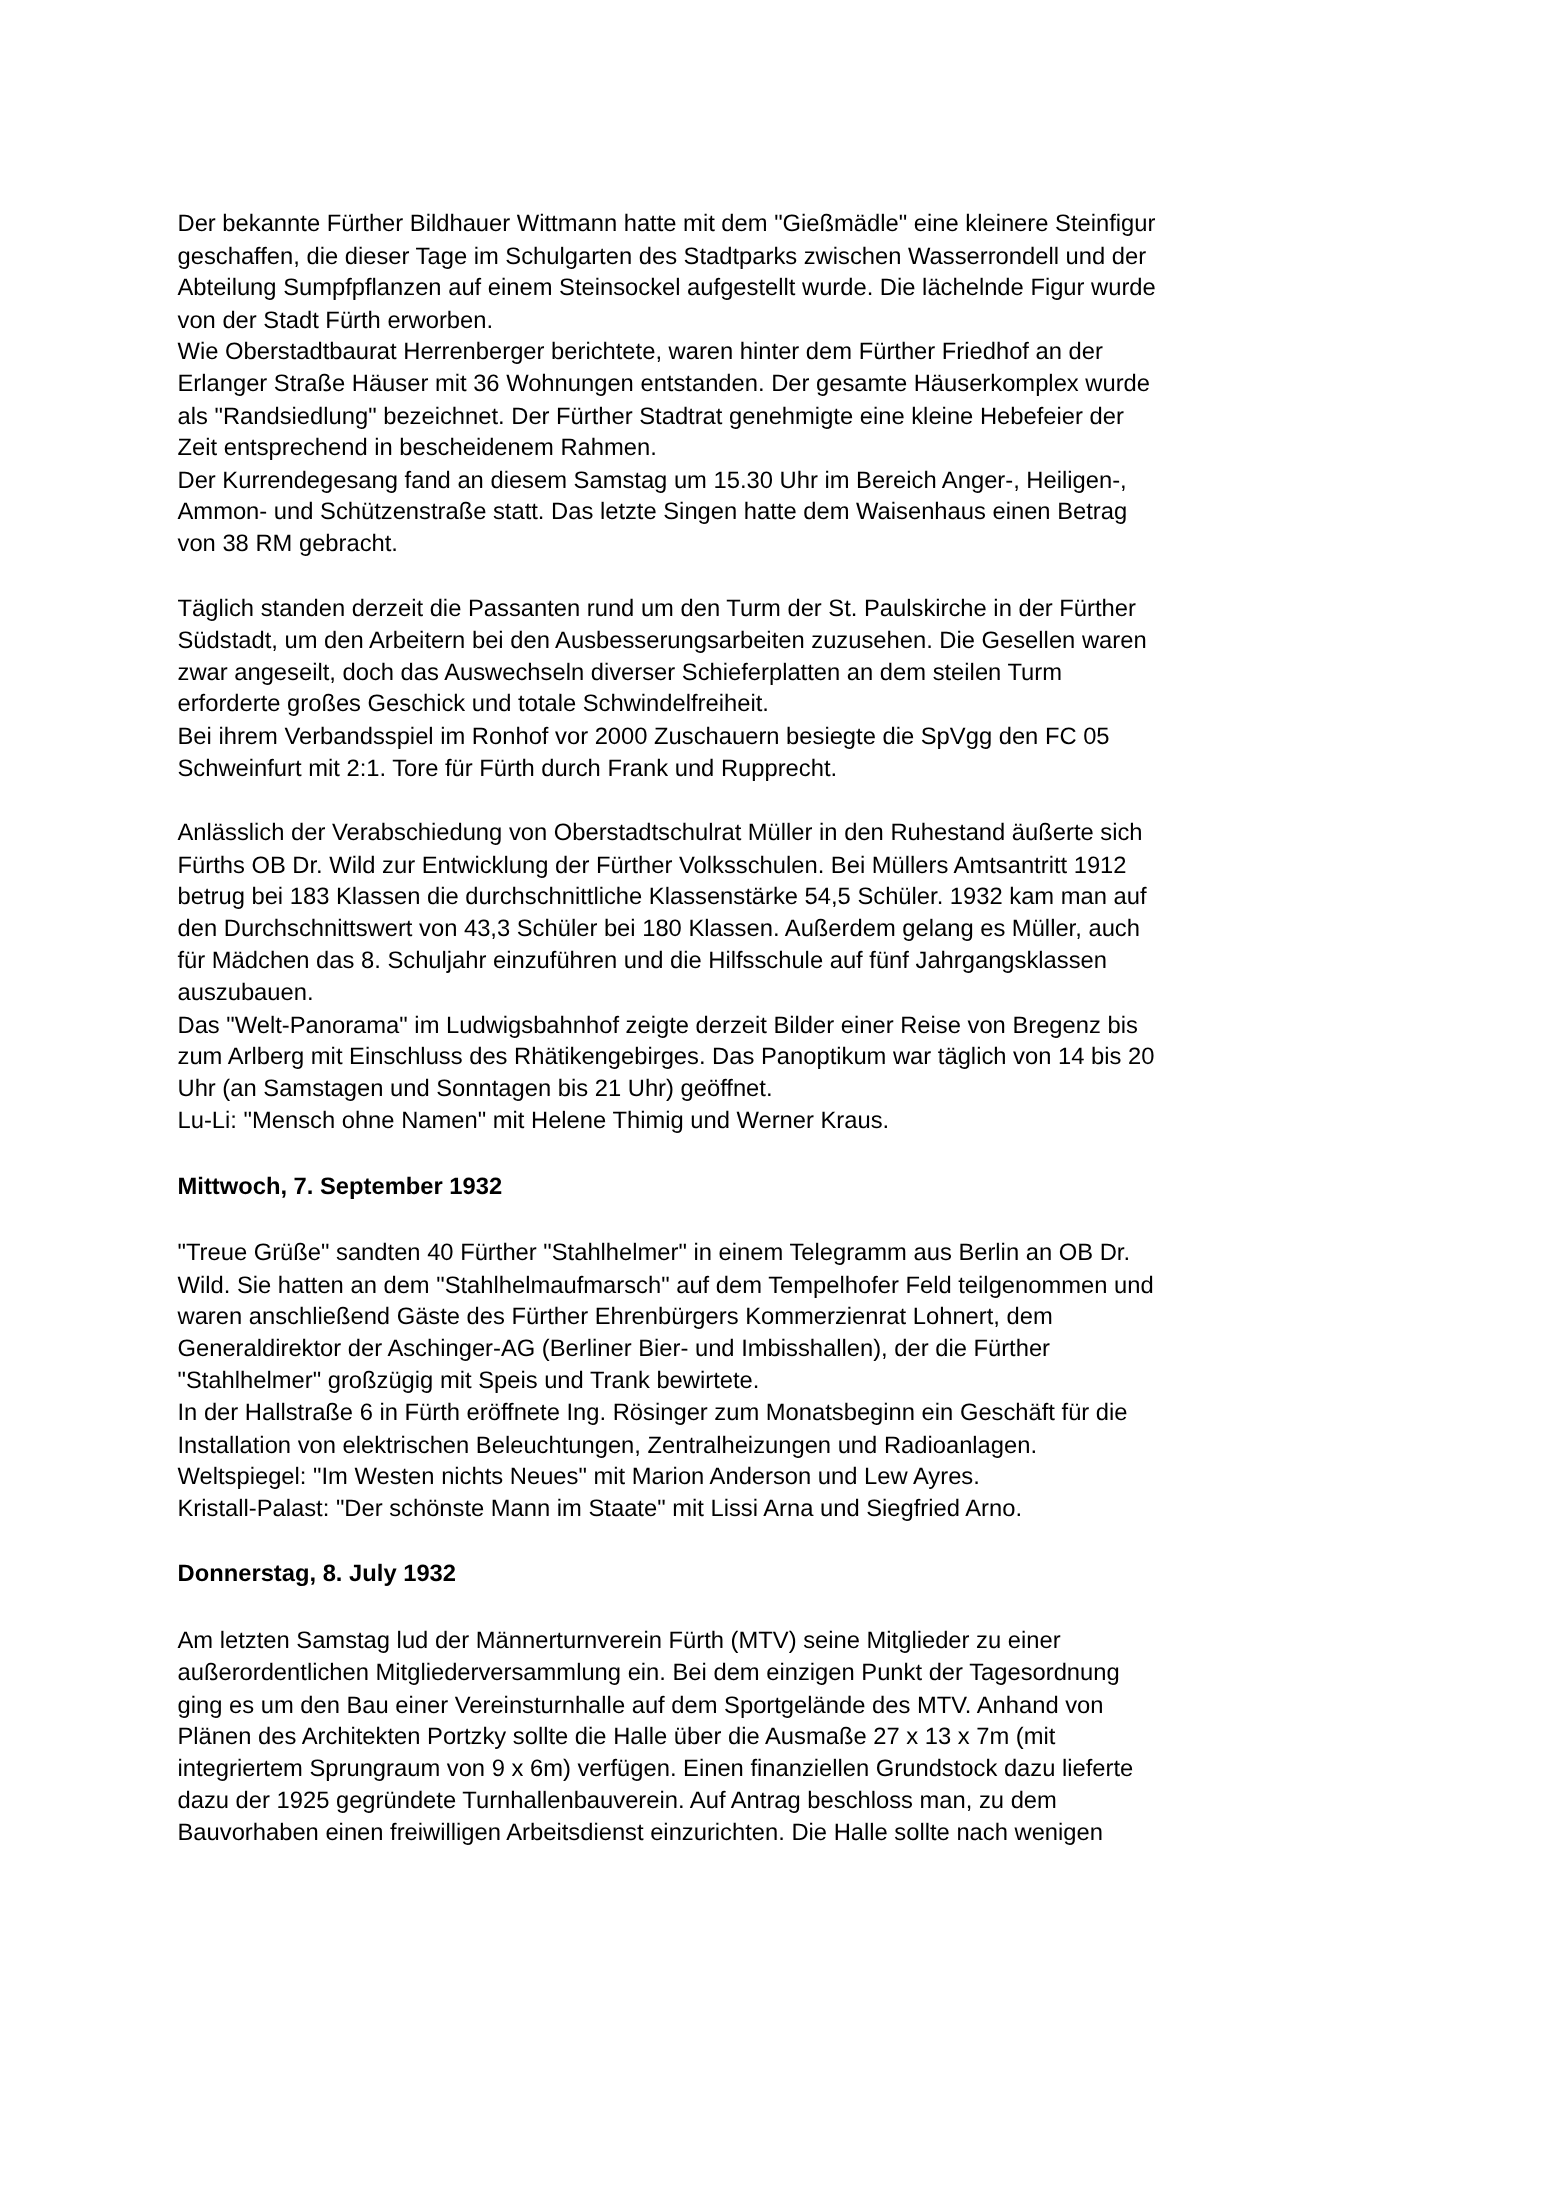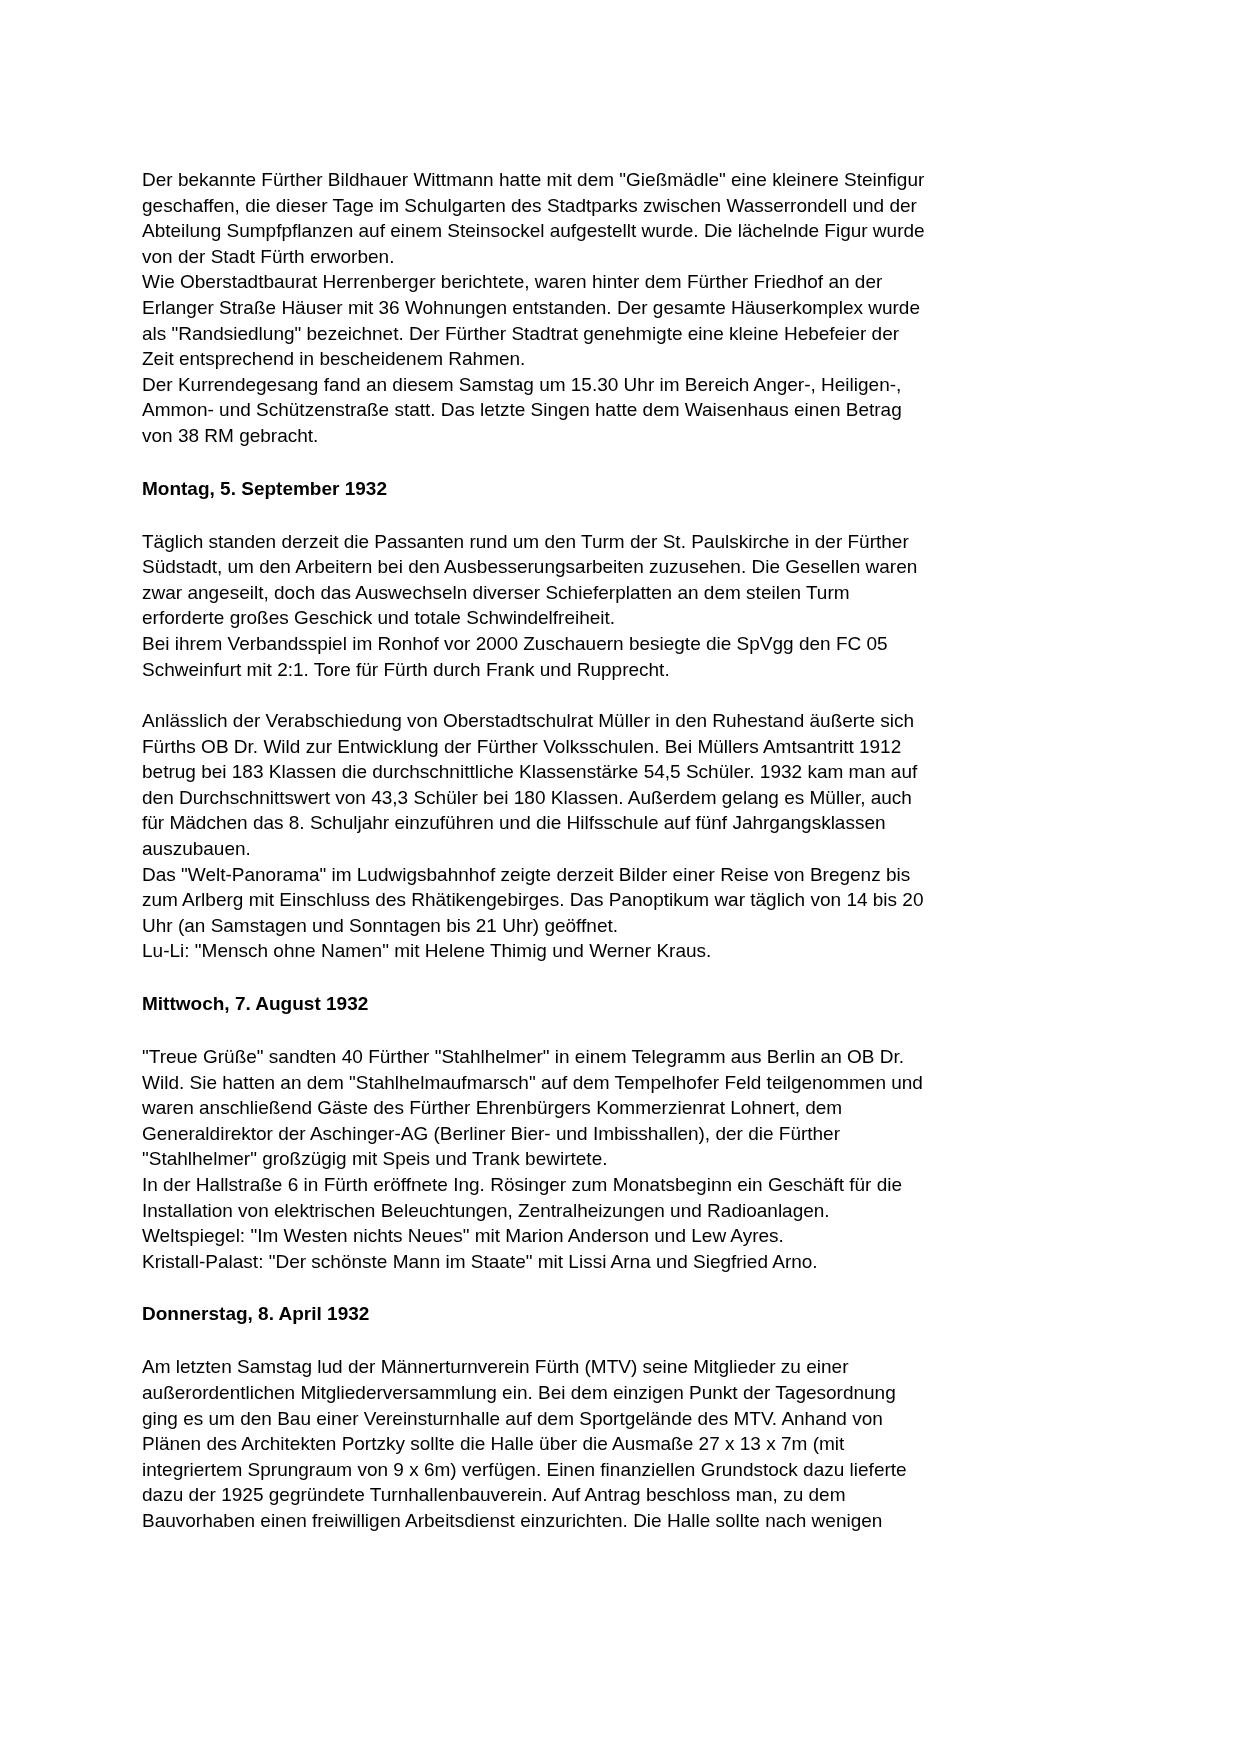--- a/index.html
+++ b/index.html
@@ -40,48 +40,47 @@
 geschaffen, die dieser Tage im Schulgarten des Stadtparks zwischen Wasserrondell und der
 Abteilung Sumpfpflanzen auf einem Steinsockel aufgestellt wurde. Die lächelnde Figur wurde
 von der Stadt Fürth erworben.
 Wie Oberstadtbaurat Herrenberger berichtete, waren hinter dem Fürther Friedhof an der
 Erlanger Straße Häuser mit 36 Wohnungen entstanden. Der gesamte Häuserkomplex wurde
 als "Randsiedlung" bezeichnet. Der Fürther Stadtrat genehmigte eine kleine Hebefeier der
 Zeit entsprechend in bescheidenem Rahmen.
 Der Kurrendegesang fand an diesem Samstag um 15.30 Uhr im Bereich Anger-, Heiligen-,
 Ammon- und Schützenstraße statt. Das letzte Singen hatte dem Waisenhaus einen Betrag
 von 38 RM gebracht.</div>
-  <div class="head">Montag, 5. September 1932</div>
   <div class="para">Täglich standen derzeit die Passanten rund um den Turm der St. Paulskirche in der Fürther
 Südstadt, um den Arbeitern bei den Ausbesserungsarbeiten zuzusehen. Die Gesellen waren
 zwar angeseilt, doch das Auswechseln diverser Schieferplatten an dem steilen Turm
 erforderte großes Geschick und totale Schwindelfreiheit.
 Bei ihrem Verbandsspiel im Ronhof vor 2000 Zuschauern besiegte die SpVgg den FC 05
 Schweinfurt mit 2:1. Tore für Fürth durch Frank und Rupprecht.</div>
   <div class="para">Anlässlich der Verabschiedung von Oberstadtschulrat Müller in den Ruhestand äußerte sich
 Fürths OB Dr. Wild zur Entwicklung der Fürther Volksschulen. Bei Müllers Amtsantritt 1912
 betrug bei 183 Klassen die durchschnittliche Klassenstärke 54,5 Schüler. 1932 kam man auf
 den Durchschnittswert von 43,3 Schüler bei 180 Klassen. Außerdem gelang es Müller, auch
 für Mädchen das 8. Schuljahr einzuführen und die Hilfsschule auf fünf Jahrgangsklassen
 auszubauen.
 Das "Welt-Panorama" im Ludwigsbahnhof zeigte derzeit Bilder einer Reise von Bregenz bis
 zum Arlberg mit Einschluss des Rhätikengebirges. Das Panoptikum war täglich von 14 bis 20
 Uhr (an Samstagen und Sonntagen bis 21 Uhr) geöffnet.
 Lu-Li: "Mensch ohne Namen" mit Helene Thimig und Werner Kraus.</div>
-  <div class="head">Mittwoch, 7. August 1932</div>
+  <div class="head">Mittwoch, 7. September 1932</div>
   <div class="para">"Treue Grüße" sandten 40 Fürther "Stahlhelmer" in einem Telegramm aus Berlin an OB Dr.
 Wild. Sie hatten an dem "Stahlhelmaufmarsch" auf dem Tempelhofer Feld teilgenommen und
 waren anschließend Gäste des Fürther Ehrenbürgers Kommerzienrat Lohnert, dem
 Generaldirektor der Aschinger-AG (Berliner Bier- und Imbisshallen), der die Fürther
 "Stahlhelmer" großzügig mit Speis und Trank bewirtete.
 In der Hallstraße 6 in Fürth eröffnete Ing. Rösinger zum Monatsbeginn ein Geschäft für die
 Installation von elektrischen Beleuchtungen, Zentralheizungen und Radioanlagen.
 Weltspiegel: "Im Westen nichts Neues" mit Marion Anderson und Lew Ayres.
 Kristall-Palast: "Der schönste Mann im Staate" mit Lissi Arna und Siegfried Arno.</div>
-  <div class="head">Donnerstag, 8. April 1932</div>
+  <div class="head">Donnerstag, 8. July 1932</div>
   <div class="para">Am letzten Samstag lud der Männerturnverein Fürth (MTV) seine Mitglieder zu einer
 außerordentlichen Mitgliederversammlung ein. Bei dem einzigen Punkt der Tagesordnung
 ging es um den Bau einer Vereinsturnhalle auf dem Sportgelände des MTV. Anhand von
 Plänen des Architekten Portzky sollte die Halle über die Ausmaße 27 x 13 x 7m (mit
 integriertem Sprungraum von 9 x 6m) verfügen. Einen finanziellen Grundstock dazu lieferte
 dazu der 1925 gegründete Turnhallenbauverein. Auf Antrag beschloss man, zu dem
 Bauvorhaben einen freiwilligen Arbeitsdienst einzurichten. Die Halle sollte nach wenigen</div>
 </div>
 
 </body></html>

